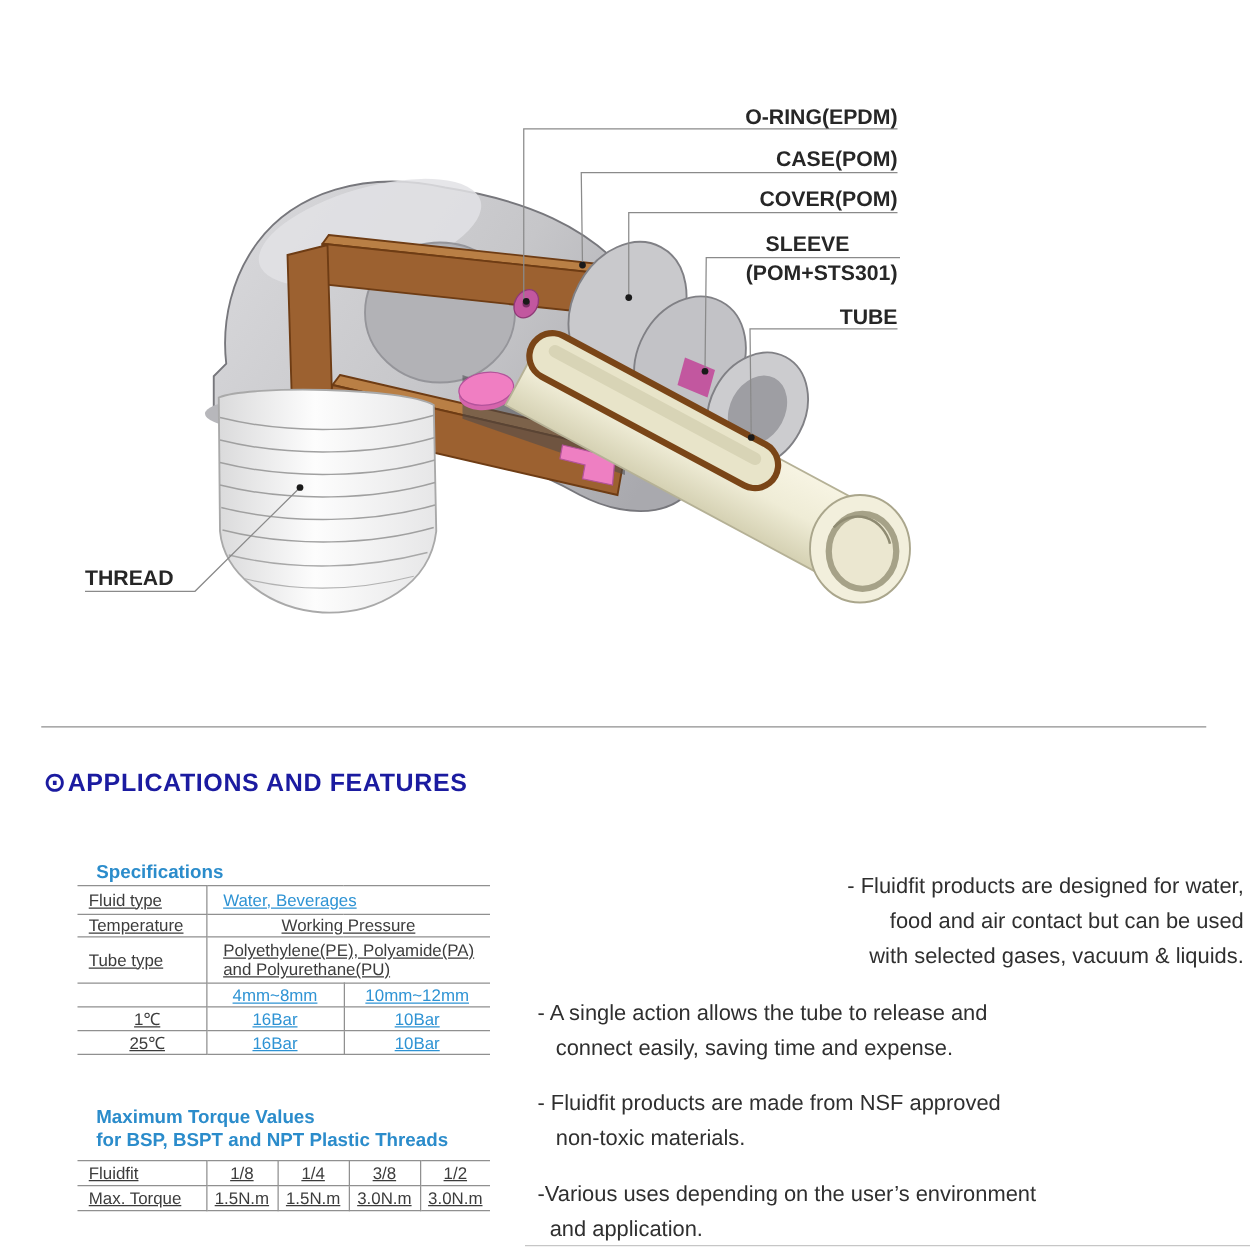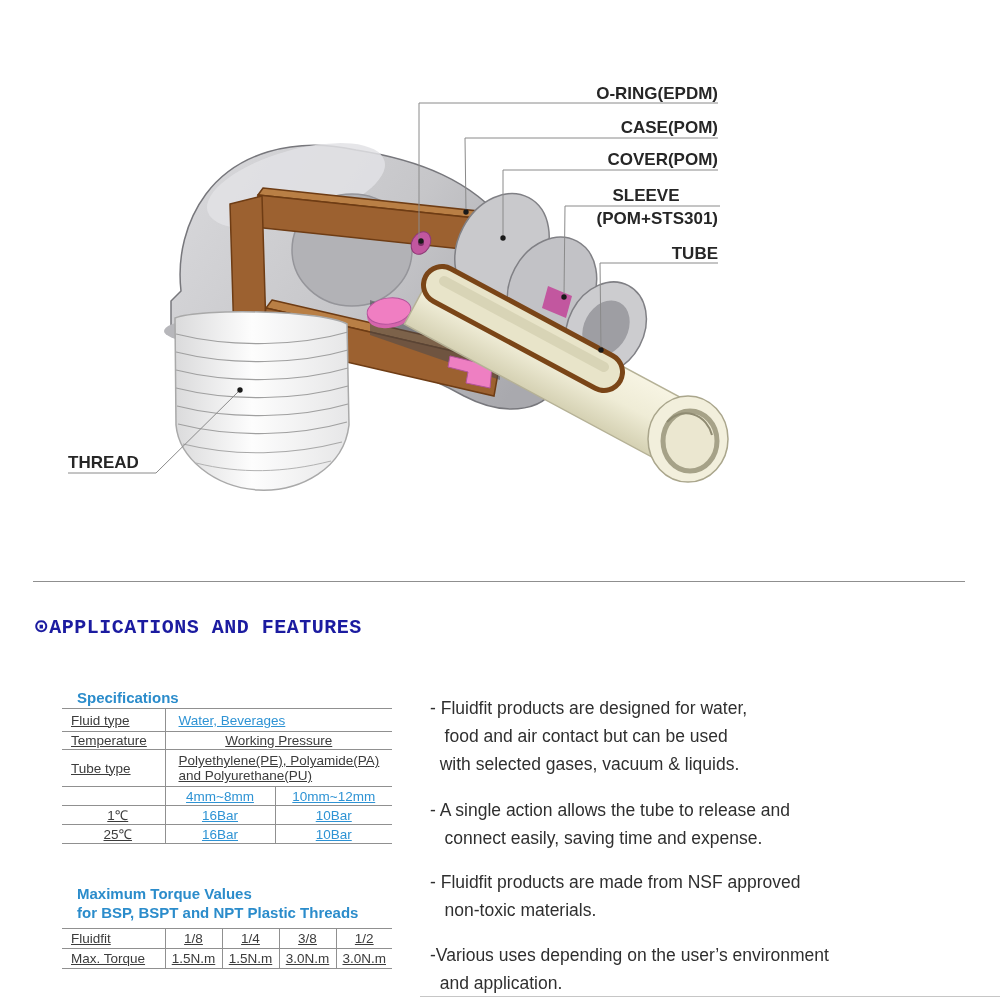--- a/index.html
+++ b/index.html
@@ -2,42 +2,42 @@
 <html><head>
 <meta charset="utf-8">
 <style>
   html,body{margin:0;padding:0;background:#ffffff;}
   #page{position:relative;width:1000px;height:1000px;background:#ffffff;overflow:hidden;
         font-family:"Liberation Sans", sans-serif;}
   .sec-title{position:absolute;left:35px;font-size:20px;font-weight:700;color:#1B1BA0;
              letter-spacing:0.5px;white-space:nowrap;}
   .sec-title .bullet{font-size:21px;margin-right:1px;}
   #title1{top:7px;}
-  #title2{top:614px;font-family:Liberation Mono, monospace;}
+  #title2{top:614px;}
   #divider{position:absolute;left:33px;top:581px;width:932px;height:1px;background:#8F8F8F;}
   #footline{position:absolute;left:420px;top:996px;width:580px;height:1px;background:#C6C6C6;}
   #diagram-svg{position:absolute;left:0;top:0;width:1000px;height:560px;}
   #diagram-svg text{font-family:"Liberation Sans", sans-serif;font-weight:600;
                     font-size:17px;fill:#262626;}
   .tbl-title{position:absolute;font-size:15px;font-weight:700;color:#2B8CCB;line-height:19px;white-space:pre;margin-left:12px;}
   #spec-title{left:65px;top:688px;}
   #torque-title{left:65px;top:884px;}
   table{border-collapse:collapse;table-layout:fixed;font-size:13.5px;color:#3C3C3C;}
   #spec-table{position:absolute;left:62px;top:708px;width:330px;}
   #torque-table{position:absolute;left:62px;top:928px;width:330px;}
   td{border-top:1px solid #909090;border-bottom:1px solid #909090;padding:0 0 0 0;
      vertical-align:middle;overflow:hidden;text-decoration:underline;}
   td.lab{padding-left:9px;border-right:1px solid #909090;}
   td.vlab{padding-left:13px;}
   td.ctr{text-align:center;}
   td.vr{border-right:1px solid #909090;}
   .blue{color:#2E93D4;}
   .feature{position:absolute;left:430px;width:565px;font-size:17.5px;line-height:28px;
            color:#2F2F2F;white-space:pre;}
-  #feat-0{top:694px;} #feat-1{top:796px;} #feat-2{top:868px;} #feat-3{top:941px;}
+  #feat-0{top:694px;text-align:right;} #feat-1{top:796px;} #feat-2{top:868px;} #feat-3{top:941px;}
 </style>
 </head>
 <body>
 
 <div id="page">
 
   <svg id="diagram-svg" viewBox="0 0 1000 560" xmlns="http://www.w3.org/2000/svg">
     <defs>
       <linearGradient id="tubeGrad" x1="435" y1="266" x2="404" y2="324" gradientUnits="userSpaceOnUse">
         <stop offset="0" stop-color="#F7F4E3"></stop>

